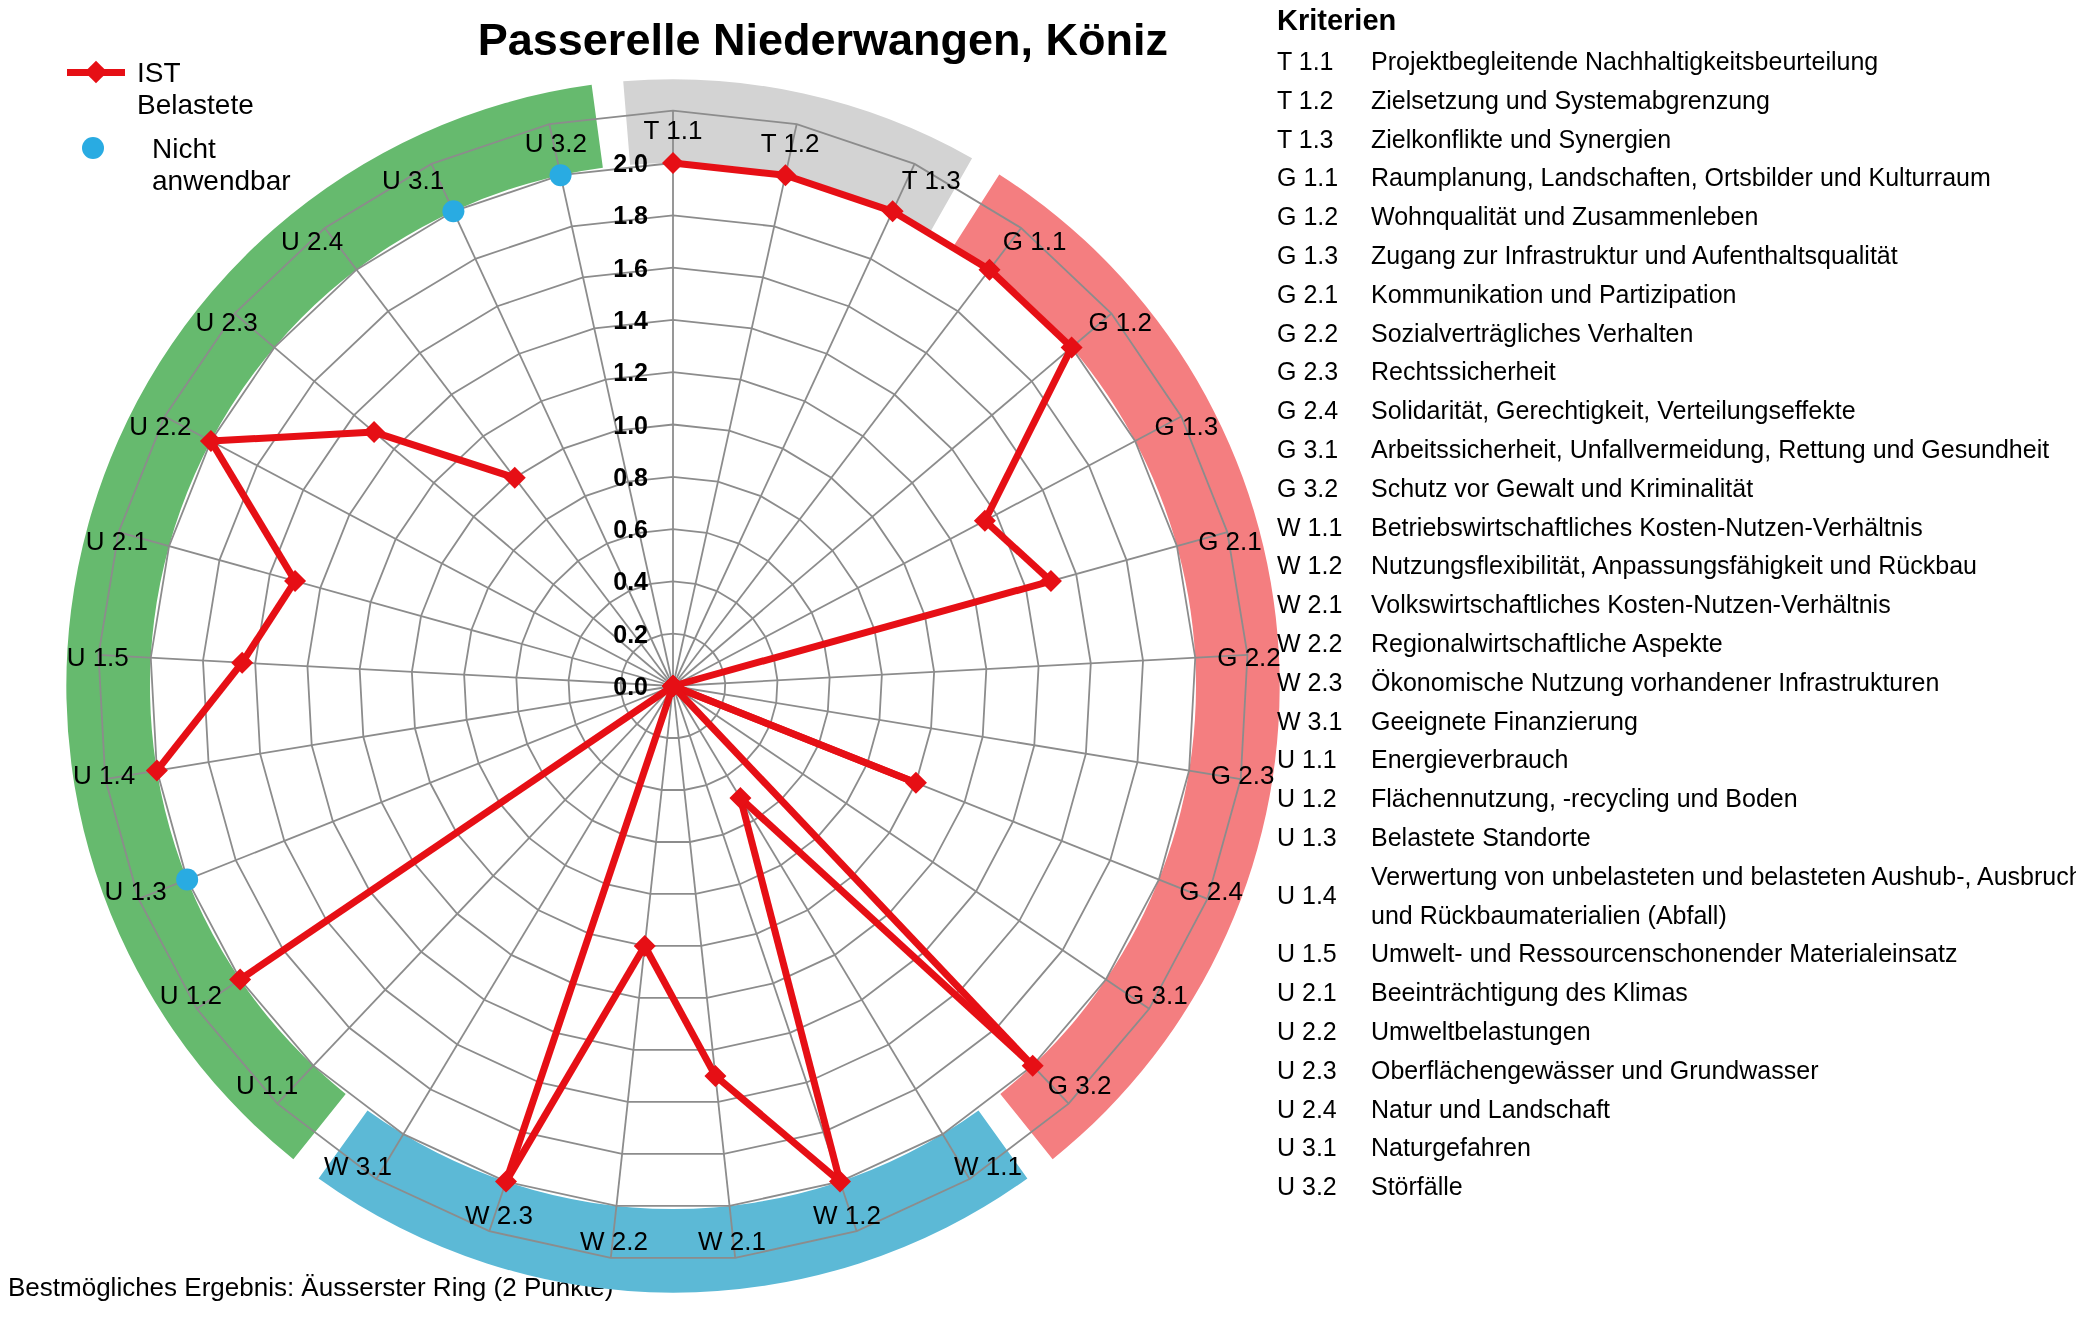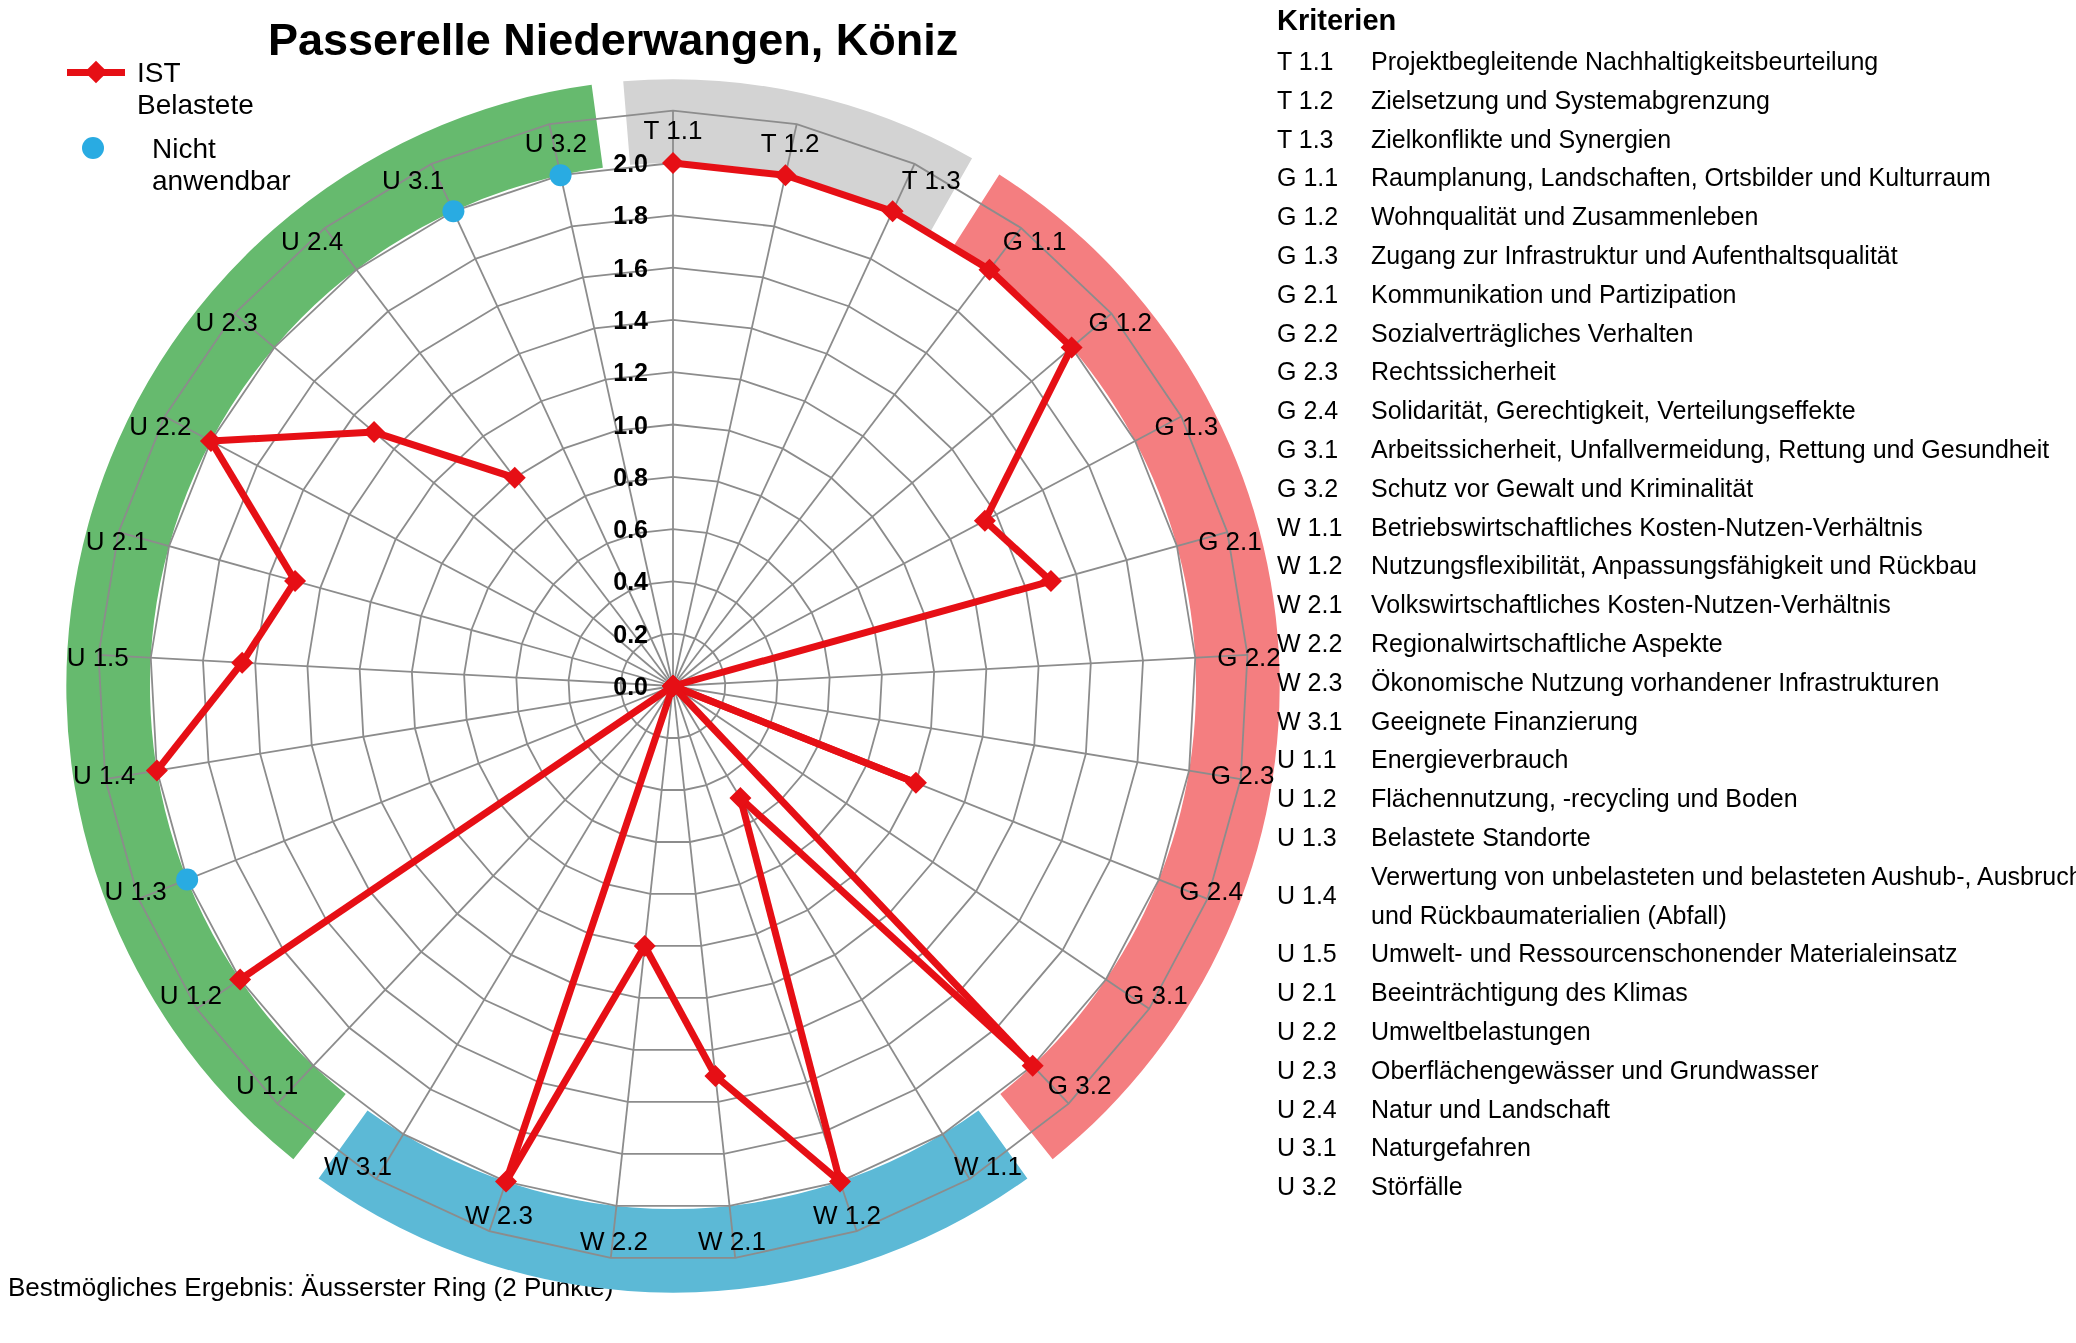--- a/index.html
+++ b/index.html
@@ -1,18 +1,18 @@
 <!DOCTYPE html>
 <html><head>
 <meta charset="utf-8">
 <style>
   html,body{margin:0;padding:0;background:#ffffff;}
   #page{position:relative;width:2076px;height:1343px;background:#ffffff;overflow:hidden;
         font-family:"Liberation Sans",sans-serif;color:#000;}
-  #chart-title{position:absolute;left:268px;top:14px;width:900px;text-align:left;
+  #chart-title{position:absolute;left:268px;top:14px;width:900px;text-align:right;
         font-size:45px;font-weight:bold;z-index:3;}
   
   #legend{position:absolute;left:0;top:0;z-index:3;}
   .legend-bar{position:absolute;left:67px;top:69px;width:58px;height:7px;}
   .legend-diamond{position:absolute;left:88px;top:64px;width:16px;height:16px;transform:rotate(45deg);}
   .legend-text1{position:absolute;left:137px;top:57px;font-size:28px;}
   .legend-dot{position:absolute;left:82px;top:137px;width:22px;height:22px;border-radius:50%;}
   .legend-text2{position:absolute;left:152px;top:133px;font-size:28px;}
   
   #criteria{position:absolute;left:1277px;top:0;z-index:3;}

